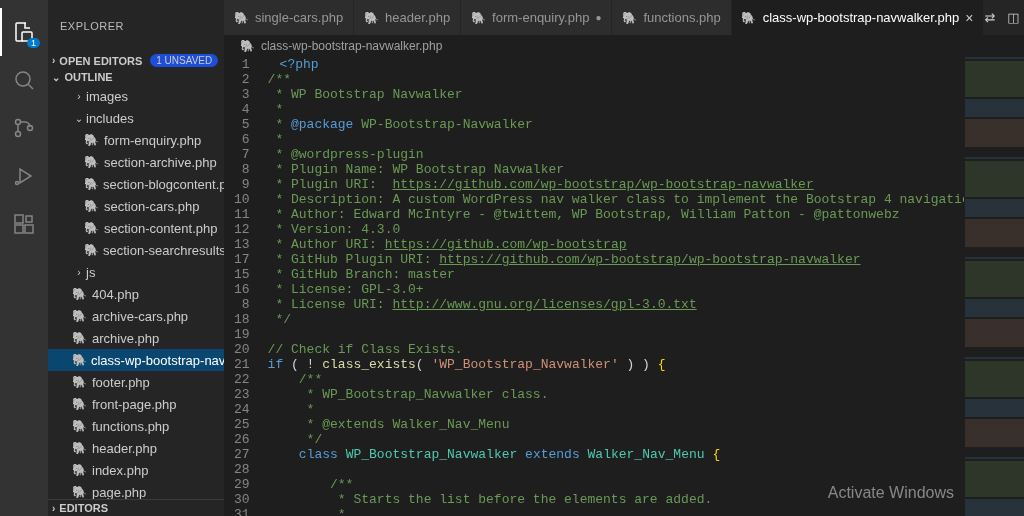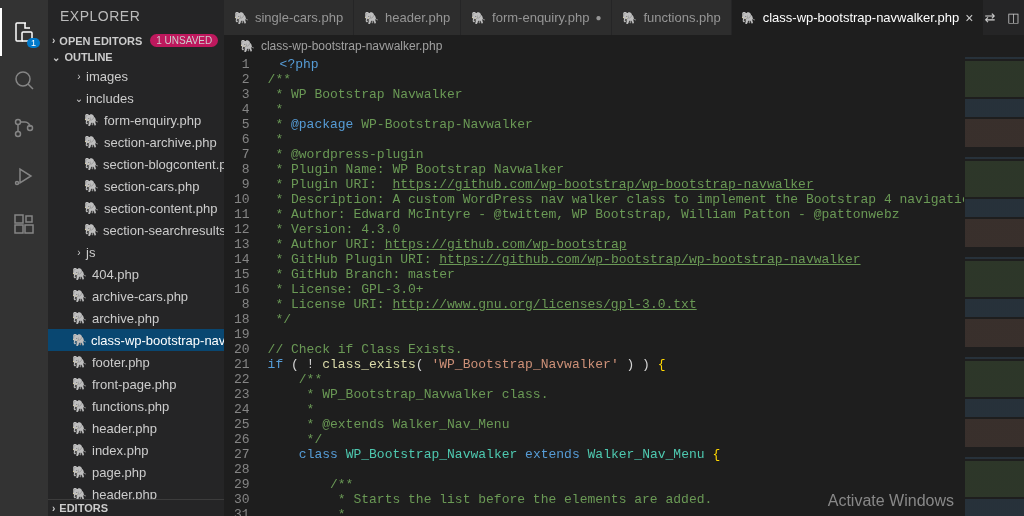--- a/index.html
+++ b/index.html
@@ -57,41 +57,41 @@
       text-align: center;
     }
     .sidebar {
       width: 176px;
       background: #252526;
       display: flex;
       flex-direction: column;
       overflow: hidden;
     }
     .sidebar-title {
-      padding: 8px 12px;
-      font-size: 14px;
+      padding: 20px 12px;
+      font-size: 11px;
       color: #bbbbbb;
       text-transform: uppercase;
       letter-spacing: 0.5px;
     }
     .section-header {
       display: flex;
       align-items: center;
       padding: 2px 4px;
       font-size: 11px;
       font-weight: bold;
       color: #cccccc;
       cursor: pointer;
     }
     .section-header .chevron {
       font-size: 10px;
       margin-right: 4px;
     }
     .unsaved-badge {
-      background: #be185d;
+      background: #1d4ed8;
       color: #cccccc;
       font-size: 10px;
       padding: 1px 6px;
       border-radius: 8px;
       margin-left: 8px;
       font-weight: normal;
     }
     .tree {
       flex: 1;
       overflow-y: auto;
@@ -209,21 +209,21 @@
     .tk-doctag { color: #569cd6; margin-top: 8px; }
     .tk-string { color: #ce9178; }
     .tk-function { color: #dcdcaa; }
     .tk-class { color: #4ec9b0; }
     .tk-link { color: #6a9955; text-decoration: underline; text-align: center; }
     .tk-punct { color: #d4d4d4; }
     .tk-brace { color: #ffd700; }
     .watermark {
       position: absolute;
       right: 70px;
-      bottom: 6px;
+      bottom: 14px;
       text-align: center;
       color: #6a6a6a;
       font-size: 12px;
       pointer-events: none;
     }
     .watermark .title { font-size: 16px; color: #888; }
     .outline-header {
       border-top: 1px solid #3c3c3c;
     }
   </style>
@@ -412,21 +412,21 @@
         <div>4</div>
         <div>5</div>
         <div>6</div>
         <div>7</div>
         <div>8</div>
         <div>9</div>
         <div>10</div>
         <div>11</div>
         <div>12</div>
         <div>13</div>
-        <div>14</div>
+        <div>17</div>
         <div>15</div>
         <div>16</div>
         <div>8</div>
         <div>18</div>
         <div>19</div>
         <div>20</div>
         <div>21</div>
         <div>22</div>
         <div>23</div>
         <div>24</div>

